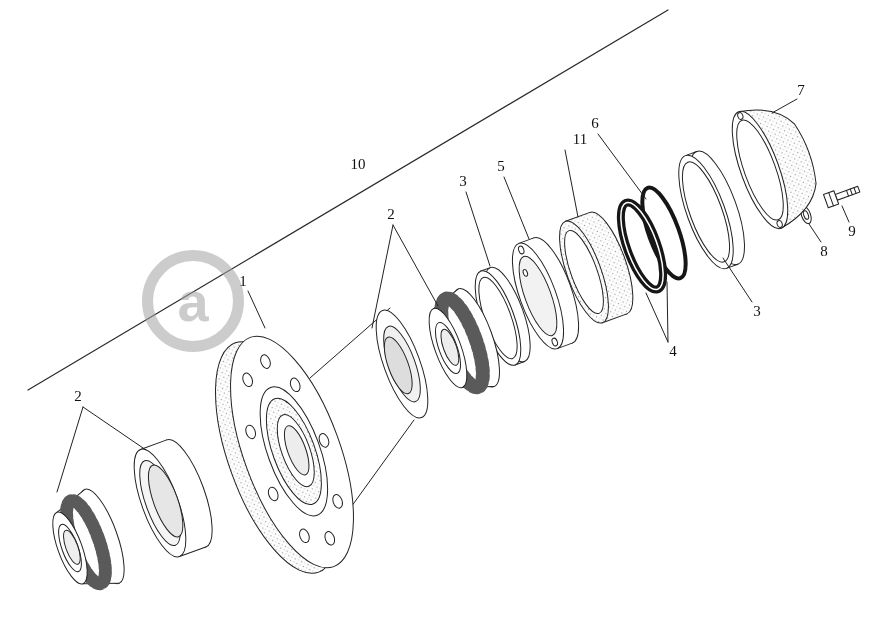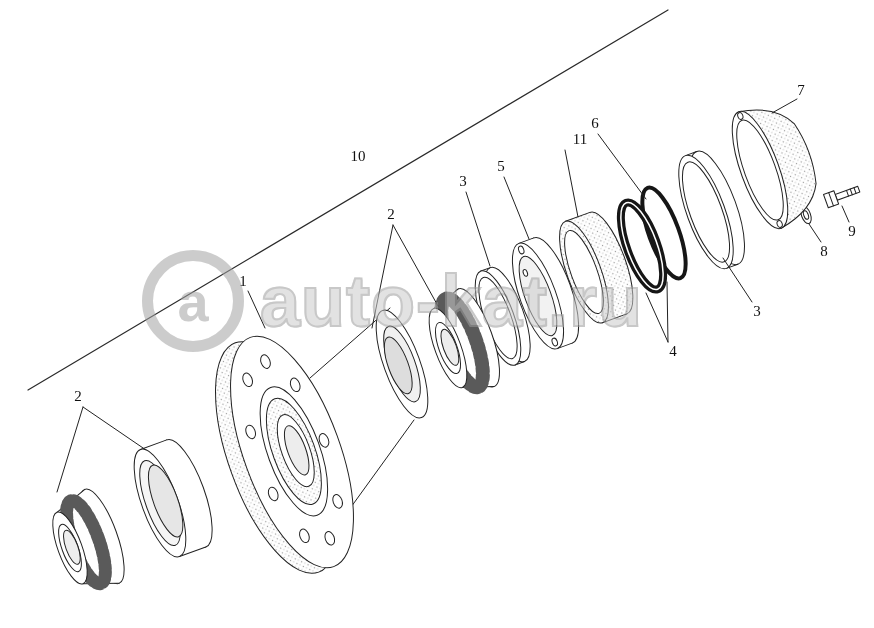--- a/index.html
+++ b/index.html
@@ -189,30 +189,29 @@
       <line x1="849" y1="222" x2="842" y2="206"></line>
       <line x1="821" y1="242" x2="809" y2="224"></line>
       <line x1="752" y1="302" x2="723" y2="258"></line>
       <line x1="668" y1="342" x2="646" y2="293"></line>
       <line x1="668" y1="342" x2="667" y2="282"></line>
     </g>
   </svg>
 
   <div id="watermark">
     <div id="wm-logo">a</div>
-    <div id="wm-text">auto-kat.ru</div>
   </div>
 
   <span class="callout" style="left:243px;top:281px">1</span>
   <span class="callout" style="left:78px;top:396px">2</span>
   <span class="callout" style="left:391px;top:214px">2</span>
   <span class="callout" style="left:463px;top:181px">3</span>
   <span class="callout" style="left:757px;top:311px">3</span>
   <span class="callout" style="left:673px;top:351px">4</span>
   <span class="callout" style="left:501px;top:166px">5</span>
   <span class="callout" style="left:595px;top:123px">6</span>
   <span class="callout" style="left:801px;top:90px">7</span>
   <span class="callout" style="left:824px;top:251px">8</span>
   <span class="callout" style="left:852px;top:231px">9</span>
-  <span class="callout" style="left:358px;top:156px">10</span>
+  <span class="callout" style="left:358px;top:164px">10</span>
   <span class="callout" style="left:580px;top:139px">11</span>
 
 </div>
 
 </body></html>

